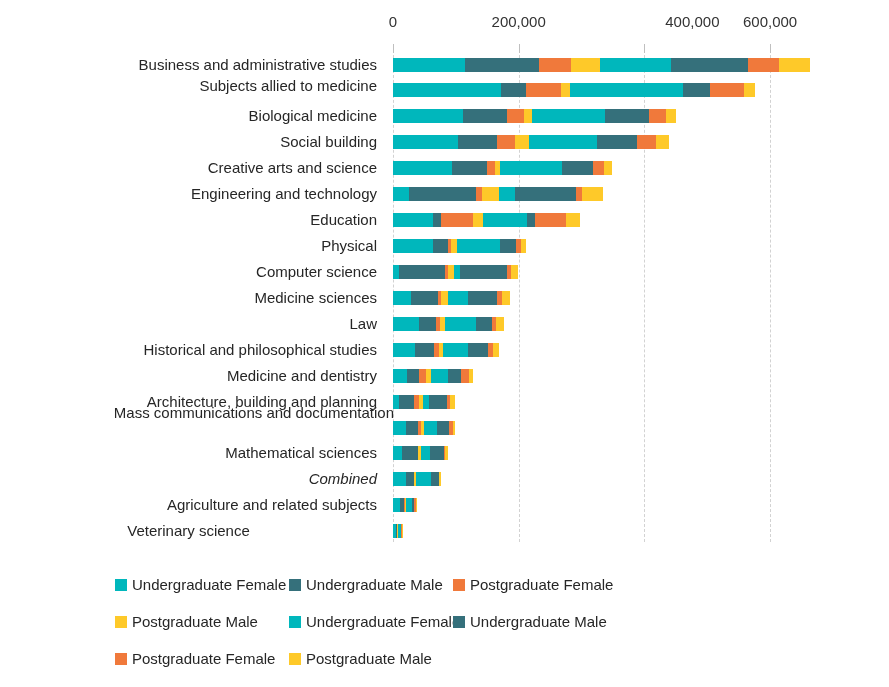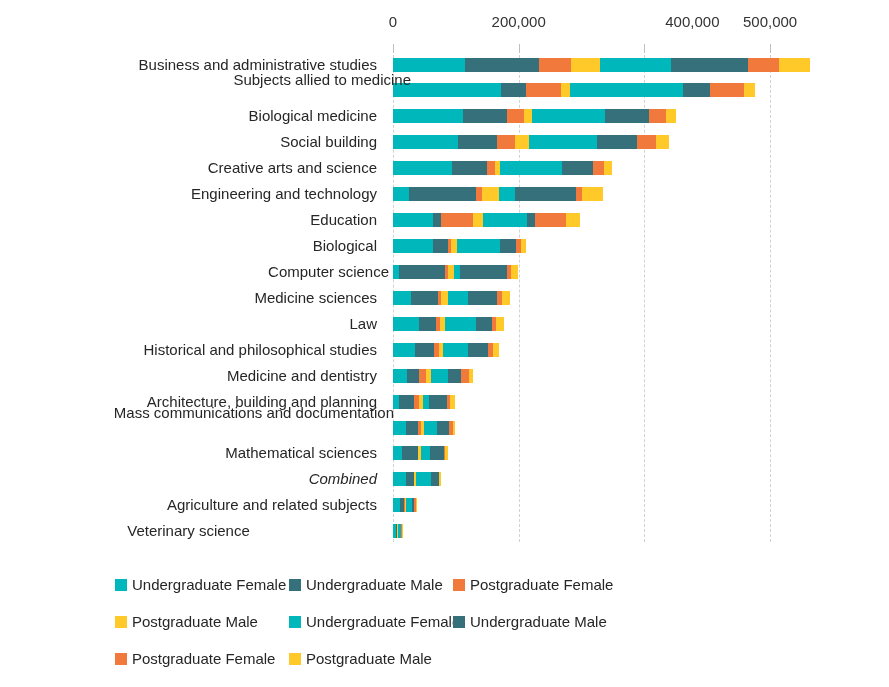--- a/index.html
+++ b/index.html
@@ -69,21 +69,21 @@
   }
 </style>
 </head>
 <body>
 
 <div class="stage">
   <div id="axis">
       <span class="axis-label" style="left: 393px;">0</span>
       <span class="axis-label" style="left: 518.7px;">200,000</span>
       <span class="axis-label" style="left: 644.4px; margin-left: 48px;">400,000</span>
-      <span class="axis-label" style="left: 770.1px;">500,000</span>
+      <span class="axis-label" style="left: 770.1px;">600,000</span>
     </div>
   <div id="plot">
     <div id="gridlines">
         <div class="gridline" style="left: 0px; border-left-color: rgb(210, 210, 210);"></div>
         <div class="tick" style="left: 0px; border-left-color: rgb(191, 191, 191);"></div>
         <div class="gridline" style="left: 125.7px; border-left-color: rgb(210, 210, 210);"></div>
         <div class="tick" style="left: 125.7px; border-left-color: rgb(191, 191, 191);"></div>
         <div class="gridline" style="left: 251.4px; border-left-color: rgb(210, 210, 210);"></div>
         <div class="tick" style="left: 251.4px; border-left-color: rgb(191, 191, 191);"></div>
         <div class="gridline" style="left: 377.1px; border-left-color: rgb(210, 210, 210);"></div>
@@ -277,28 +277,28 @@
           <div class="seg" style="width: 0.2514px; background: rgb(254, 201, 41);"></div>
           <div class="seg" style="width: 2.82825px; background: rgb(0, 183, 188);"></div>
           <div class="seg" style="width: 0.7542px; background: rgb(53, 112, 123);"></div>
           <div class="seg" style="width: 0.2514px; background: rgb(240, 121, 59);"></div>
           <div class="seg" style="width: 0.2514px; background: rgb(254, 201, 41);"></div>
         </div>
       </div>
   </div>
   <div id="catlabels">
       <div class="cat-label" style="top: 54.5px;">Business and administrative studies</div>
-      <div class="cat-label" style="top: 70px; margin-left: 34px;">Subjects allied to medicine</div>
+      <div class="cat-label" style="top: 76px;">Subjects allied to medicine</div>
       <div class="cat-label" style="top: 106.36px;">Biological medicine</div>
       <div class="cat-label" style="top: 132.29px;">Social building</div>
       <div class="cat-label" style="top: 158.22px;">Creative arts and science</div>
       <div class="cat-label" style="top: 184.15px;">Engineering and technology</div>
       <div class="cat-label" style="top: 210.08px;">Education</div>
-      <div class="cat-label" style="top: 236.01px;">Biological</div>
-      <div class="cat-label" style="top: 261.94px; margin-left: 12px;">Computer science</div>
+      <div class="cat-label" style="top: 236.01px;">Physical</div>
+      <div class="cat-label" style="top: 261.94px;">Computer science</div>
       <div class="cat-label" style="top: 287.87px;">Medicine sciences</div>
       <div class="cat-label" style="top: 313.8px;">Law</div>
       <div class="cat-label" style="top: 339.73px;">Historical and philosophical studies</div>
       <div class="cat-label" style="top: 365.66px;">Medicine and dentistry</div>
       <div class="cat-label" style="top: 391.59px;">Architecture, building and planning</div>
       <div class="cat-label" style="top: 403px; padding-left: 17px;">Mass communications and documentation</div>
       <div class="cat-label" style="top: 443.45px;">Mathematical sciences</div>
       <div class="cat-label" style="top: 469.38px; font-style: italic;">Combined</div>
       <div class="cat-label" style="top: 495.31px;">Agriculture and related subjects</div>
       <div class="cat-label" style="top: 521.24px; text-align: center;">Veterinary science</div>

